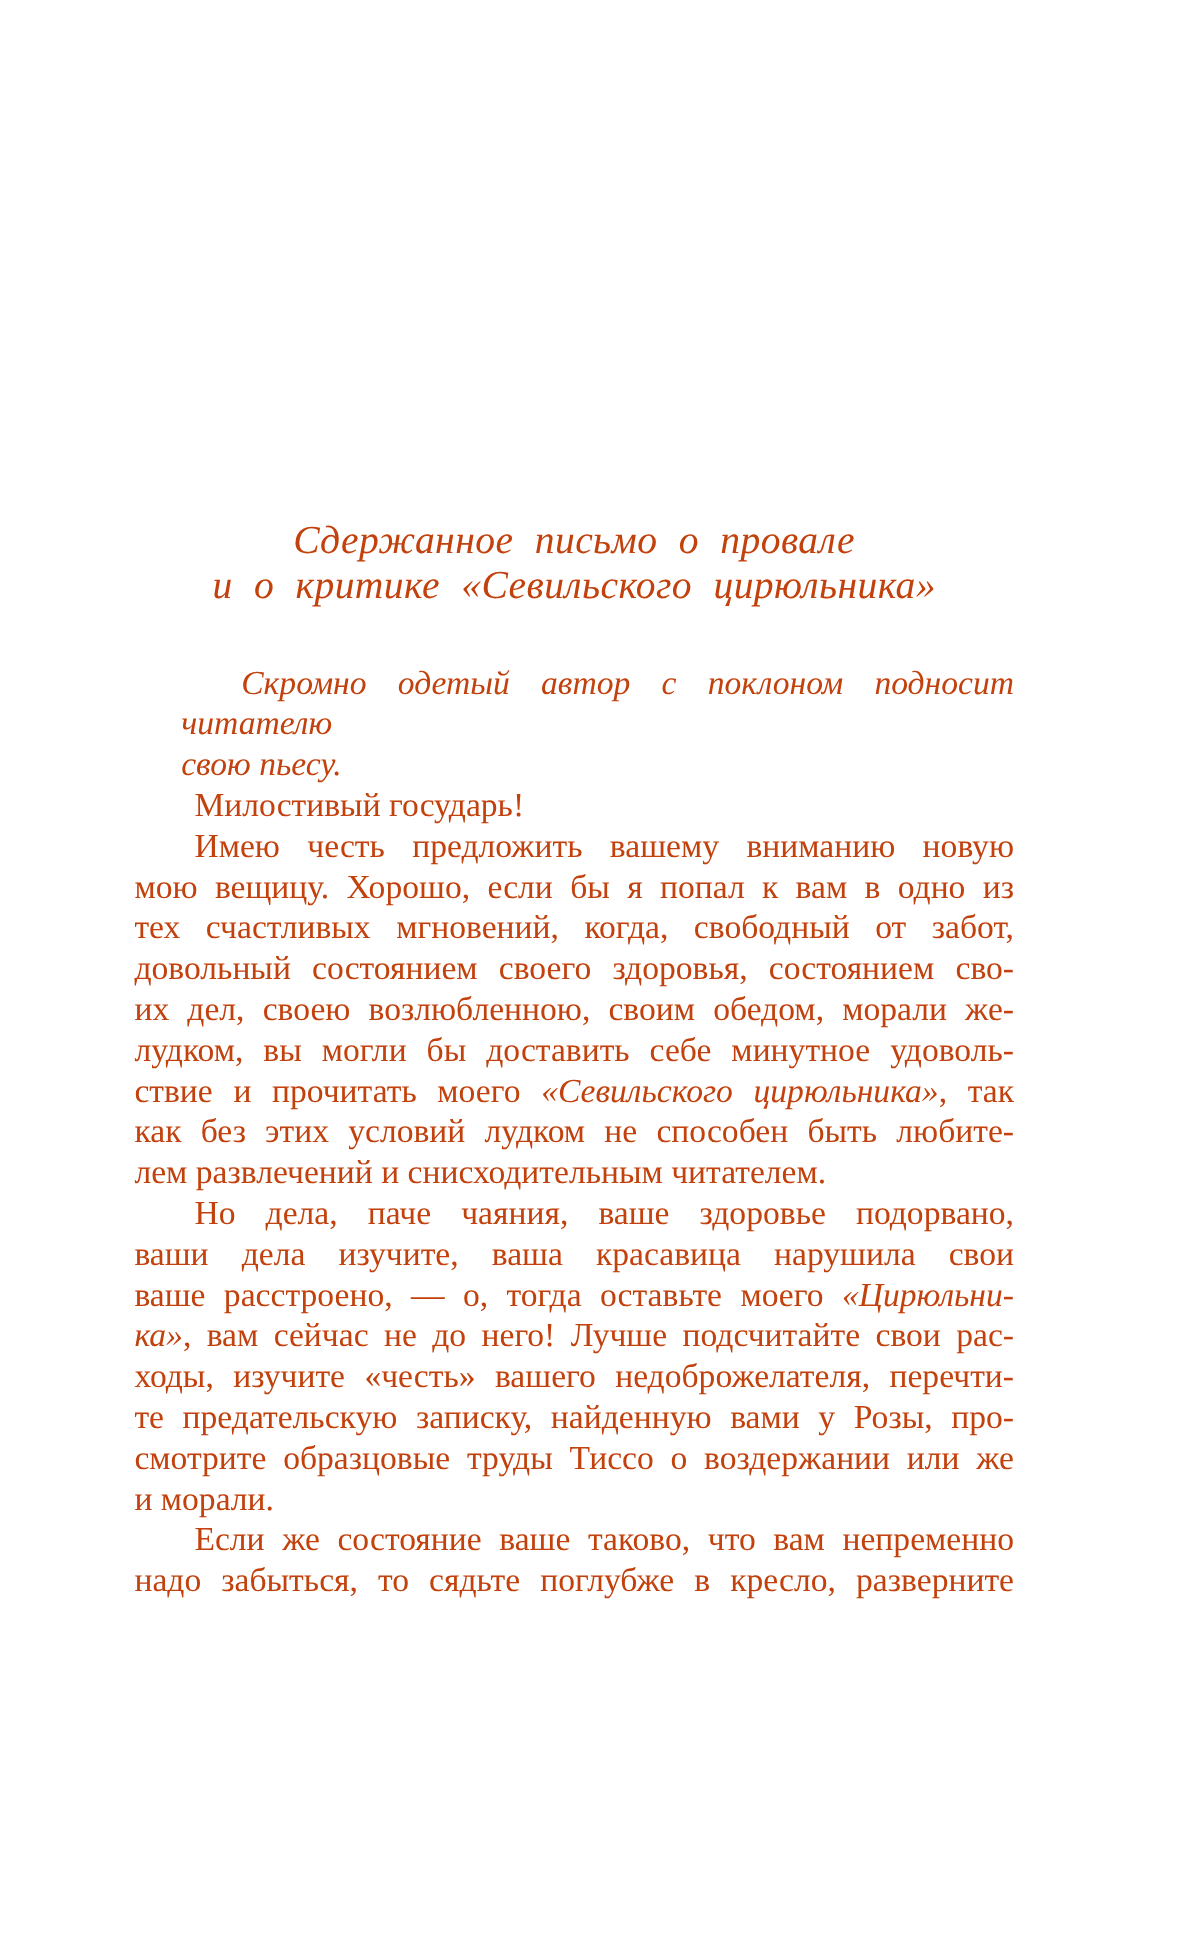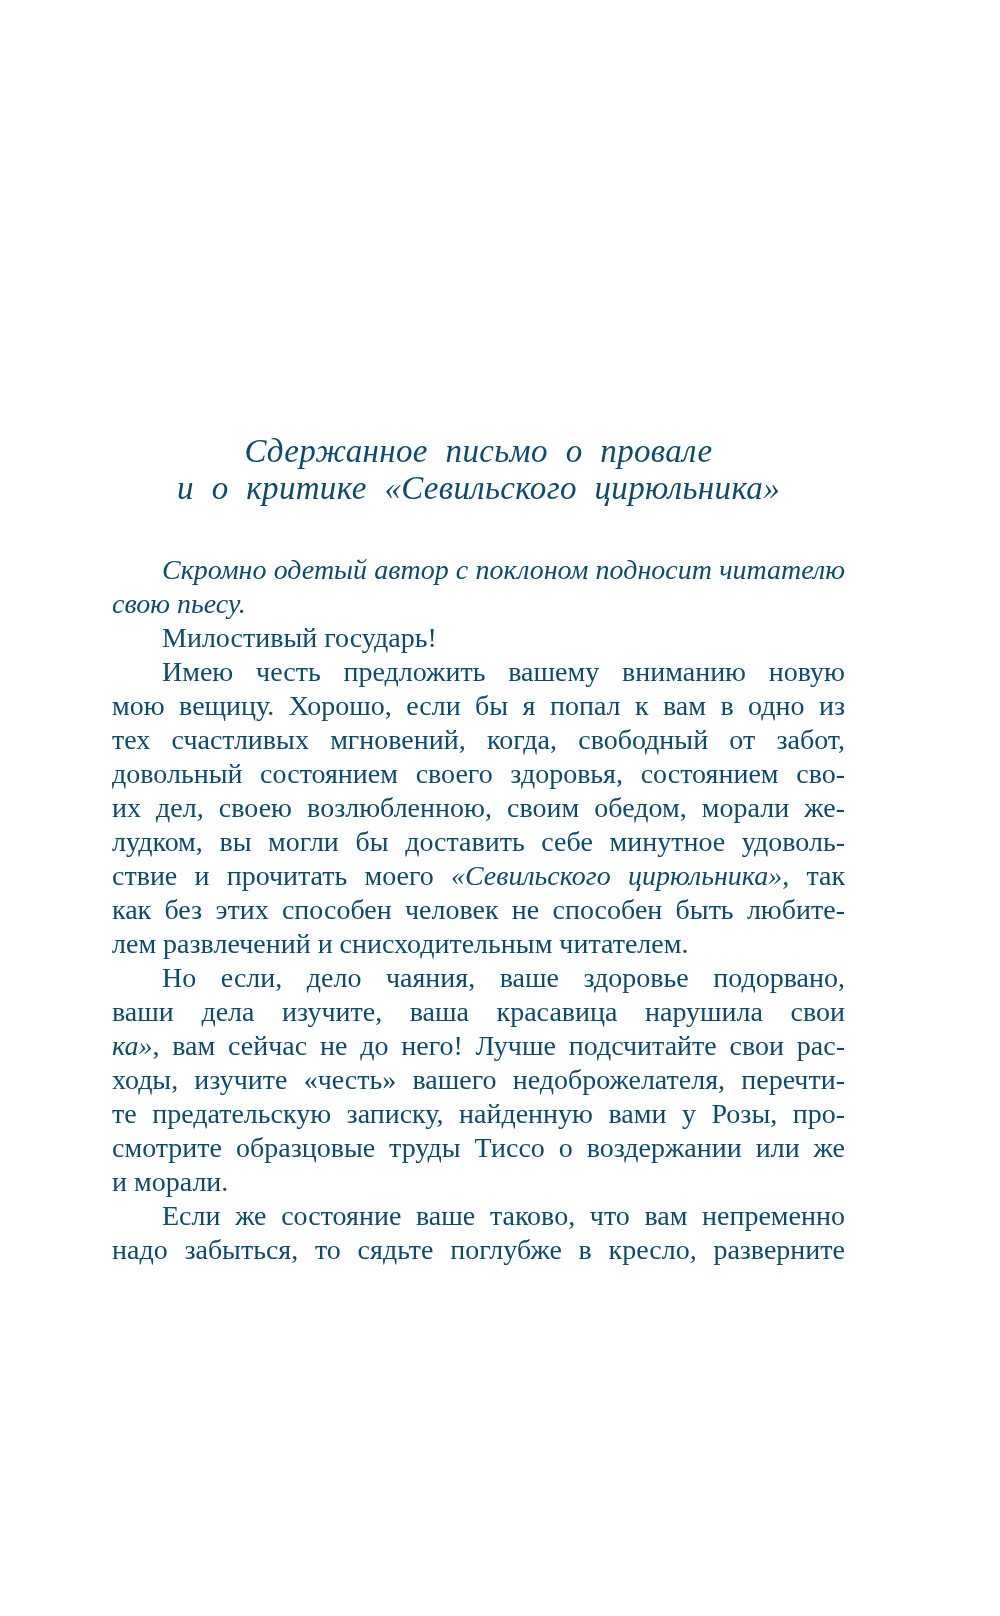--- a/index.html
+++ b/index.html
@@ -26,20 +26,21 @@
     text-align: center;
     font-style: italic;
     font-size: 33px;
     line-height: 37px;
     word-spacing: 0.28em;
     letter-spacing: 0.01em;
   }
   .epigraph {
     margin-top: 46px;
     font-style: italic;
+    margin-left: 39px;
   }
   .body-paragraphs {
   }
   .epigraph, .body-paragraphs {
     font-size: 28px;
   }
   .line {
     line-height: 34px;
     text-align: justify;
     text-align-last: justify;
@@ -52,47 +53,48 @@
   .line.indent {
     text-indent: 50px;
   }
   .it {
     font-style: italic;
   }
 </style>
 </head>
 <body style="background: rgb(255, 255, 255);">
 
-<div class="text-block" style="color: #0c4a6e;">
+<div class="text-block" style="color: #c2410c;">
   <div class="chapter-title">
     <div>Сдержанное письмо о провале</div>
     <div>и о критике «Севильского цирюльника»</div>
   </div>
   <div class="epigraph">
       <div class="line indent"><span>Скромно одетый автор с поклоном подносит читателю</span></div>
       <div class="line last"><span>свою пьесу.</span></div>
     </div>
   <div class="body-paragraphs">
       <div>
         <div class="line indent last"><span>Милостивый государь!</span></div>
       </div>
       <div>
         <div class="line indent"><span>Имею честь предложить вашему вниманию новую</span></div>
         <div class="line"><span>мою вещицу. Хорошо, если бы я попал к вам в одно из</span></div>
         <div class="line"><span>тех счастливых мгновений, когда, свободный от забот,</span></div>
         <div class="line"><span>довольный состоянием своего здоровья, состоянием сво-</span></div>
         <div class="line"><span>их дел, своею возлюбленною, своим обедом, морали же-</span></div>
         <div class="line"><span>лудком, вы могли бы доставить себе минутное удоволь-</span></div>
         <div class="line"><span>ствие и прочитать моего </span><span class="it">«Севильского цирюльника»</span><span>, так</span></div>
-        <div class="line"><span>как без этих способен человек не способен быть любите-</span></div>
+        <div class="line"><span>как без этих условий лудком не способен быть любите-</span></div>
         <div class="line last"><span>лем развлечений и снисходительным читателем.</span></div>
       </div>
       <div>
-        <div class="line indent"><span>Но если, дело чаяния, ваше здоровье подорвано,</span></div>
+        <div class="line indent"><span>Но дела, паче чаяния, ваше здоровье подорвано,</span></div>
         <div class="line"><span>ваши дела изучите, ваша красавица нарушила свои</span></div>
+        <div class="line"><span>ваше расстроено, — о, тогда оставьте моего </span><span class="it">«Цирюльни-</span></div>
         <div class="line"><span class="it">ка»</span><span>, вам сейчас не до него! Лучше подсчитайте свои рас-</span></div>
         <div class="line"><span>ходы, изучите «честь» вашего недоброжелателя, перечти-</span></div>
         <div class="line"><span>те предательскую записку, найденную вами у Розы, про-</span></div>
         <div class="line"><span>смотрите образцовые труды Тиссо о воздержании или же</span></div>
         <div class="line last"><span>и морали.</span></div>
       </div>
       <div>
         <div class="line indent"><span>Если же состояние ваше таково, что вам непременно</span></div>
         <div class="line"><span>надо забыться, то сядьте поглубже в кресло, разверните</span></div>
       </div>

